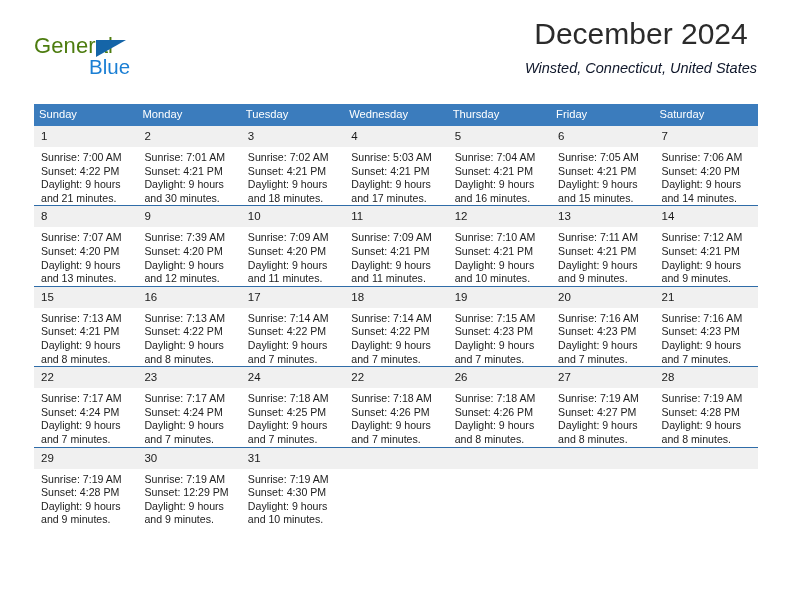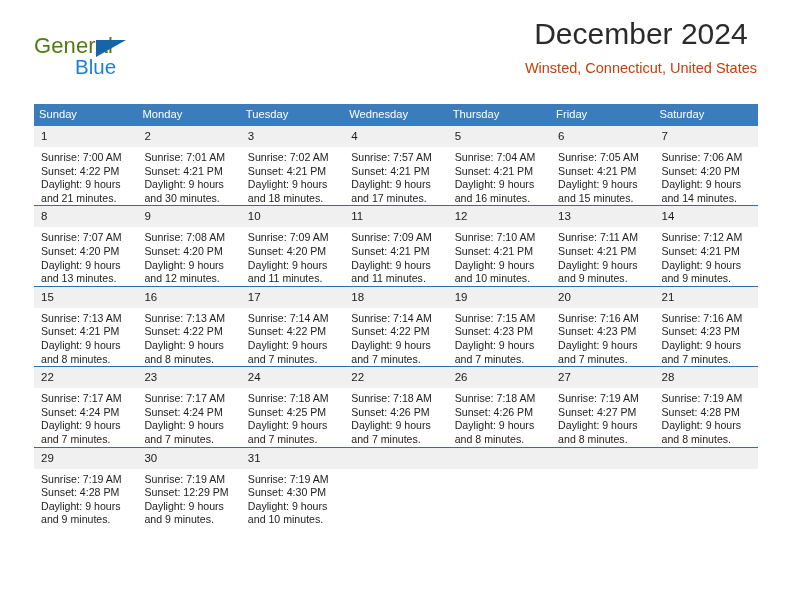--- a/index.html
+++ b/index.html
@@ -51,21 +51,21 @@
     position: absolute;
     left: 62px;
     top: 7px;
     width: 0;
     height: 0;
     border-left: 30px solid #1565a8;
     border-bottom: 17px solid transparent;
   }
   .logo-blue {
     position: absolute;
-    left: 41px;
+    left: 55px;
     top: 22px;
     font-size: 20.5px;
     color: #1b7fd4;
     font-family: "Liberation Sans", sans-serif;
   }
 
   .title-block {
     position: absolute;
     right: 35px;
     top: 16px;
@@ -74,24 +74,25 @@
   .cal-title {
     font-size: 30px;
     color: #2b2b2b;
     line-height: 36px;
     white-space: nowrap;
     font-weight: normal;
     margin: 0;
   }
   .cal-subtitle {
     font-size: 14.5px;
-    color: #c2410c;
+    color: #0f172a;
     line-height: 20px;
     margin-top: 6px;
     white-space: nowrap;
+    font-style: italic;
   }
 
   
   .calendar {
     position: absolute;
     left: 34px;
     top: 104px;
     width: 724px;
     border-collapse: collapse;
     table-layout: fixed;
@@ -219,21 +220,21 @@
                 <div>Sunset: 4:21 PM</div>
                 <div>Daylight: 9 hours</div>
                 <div>and 18 minutes.</div>
               </div>
             </div>
           </td>
         <td>
             <div class="cell-inner">
               <div class="daynum">4</div>
               <div class="lines">
-                <div>Sunrise: 7:57 AM</div>
+                <div>Sunrise: 5:03 AM</div>
                 <div>Sunset: 4:21 PM</div>
                 <div>Daylight: 9 hours</div>
                 <div>and 17 minutes.</div>
               </div>
             </div>
           </td>
         <td>
             <div class="cell-inner">
               <div class="daynum">5</div>
               <div class="lines">
@@ -277,21 +278,21 @@
                 <div>Sunset: 4:20 PM</div>
                 <div>Daylight: 9 hours</div>
                 <div>and 13 minutes.</div>
               </div>
             </div>
           </td>
         <td>
             <div class="cell-inner">
               <div class="daynum">9</div>
               <div class="lines">
-                <div>Sunrise: 7:08 AM</div>
+                <div>Sunrise: 7:39 AM</div>
                 <div>Sunset: 4:20 PM</div>
                 <div>Daylight: 9 hours</div>
                 <div>and 12 minutes.</div>
               </div>
             </div>
           </td>
         <td>
             <div class="cell-inner">
               <div class="daynum">10</div>
               <div class="lines">

